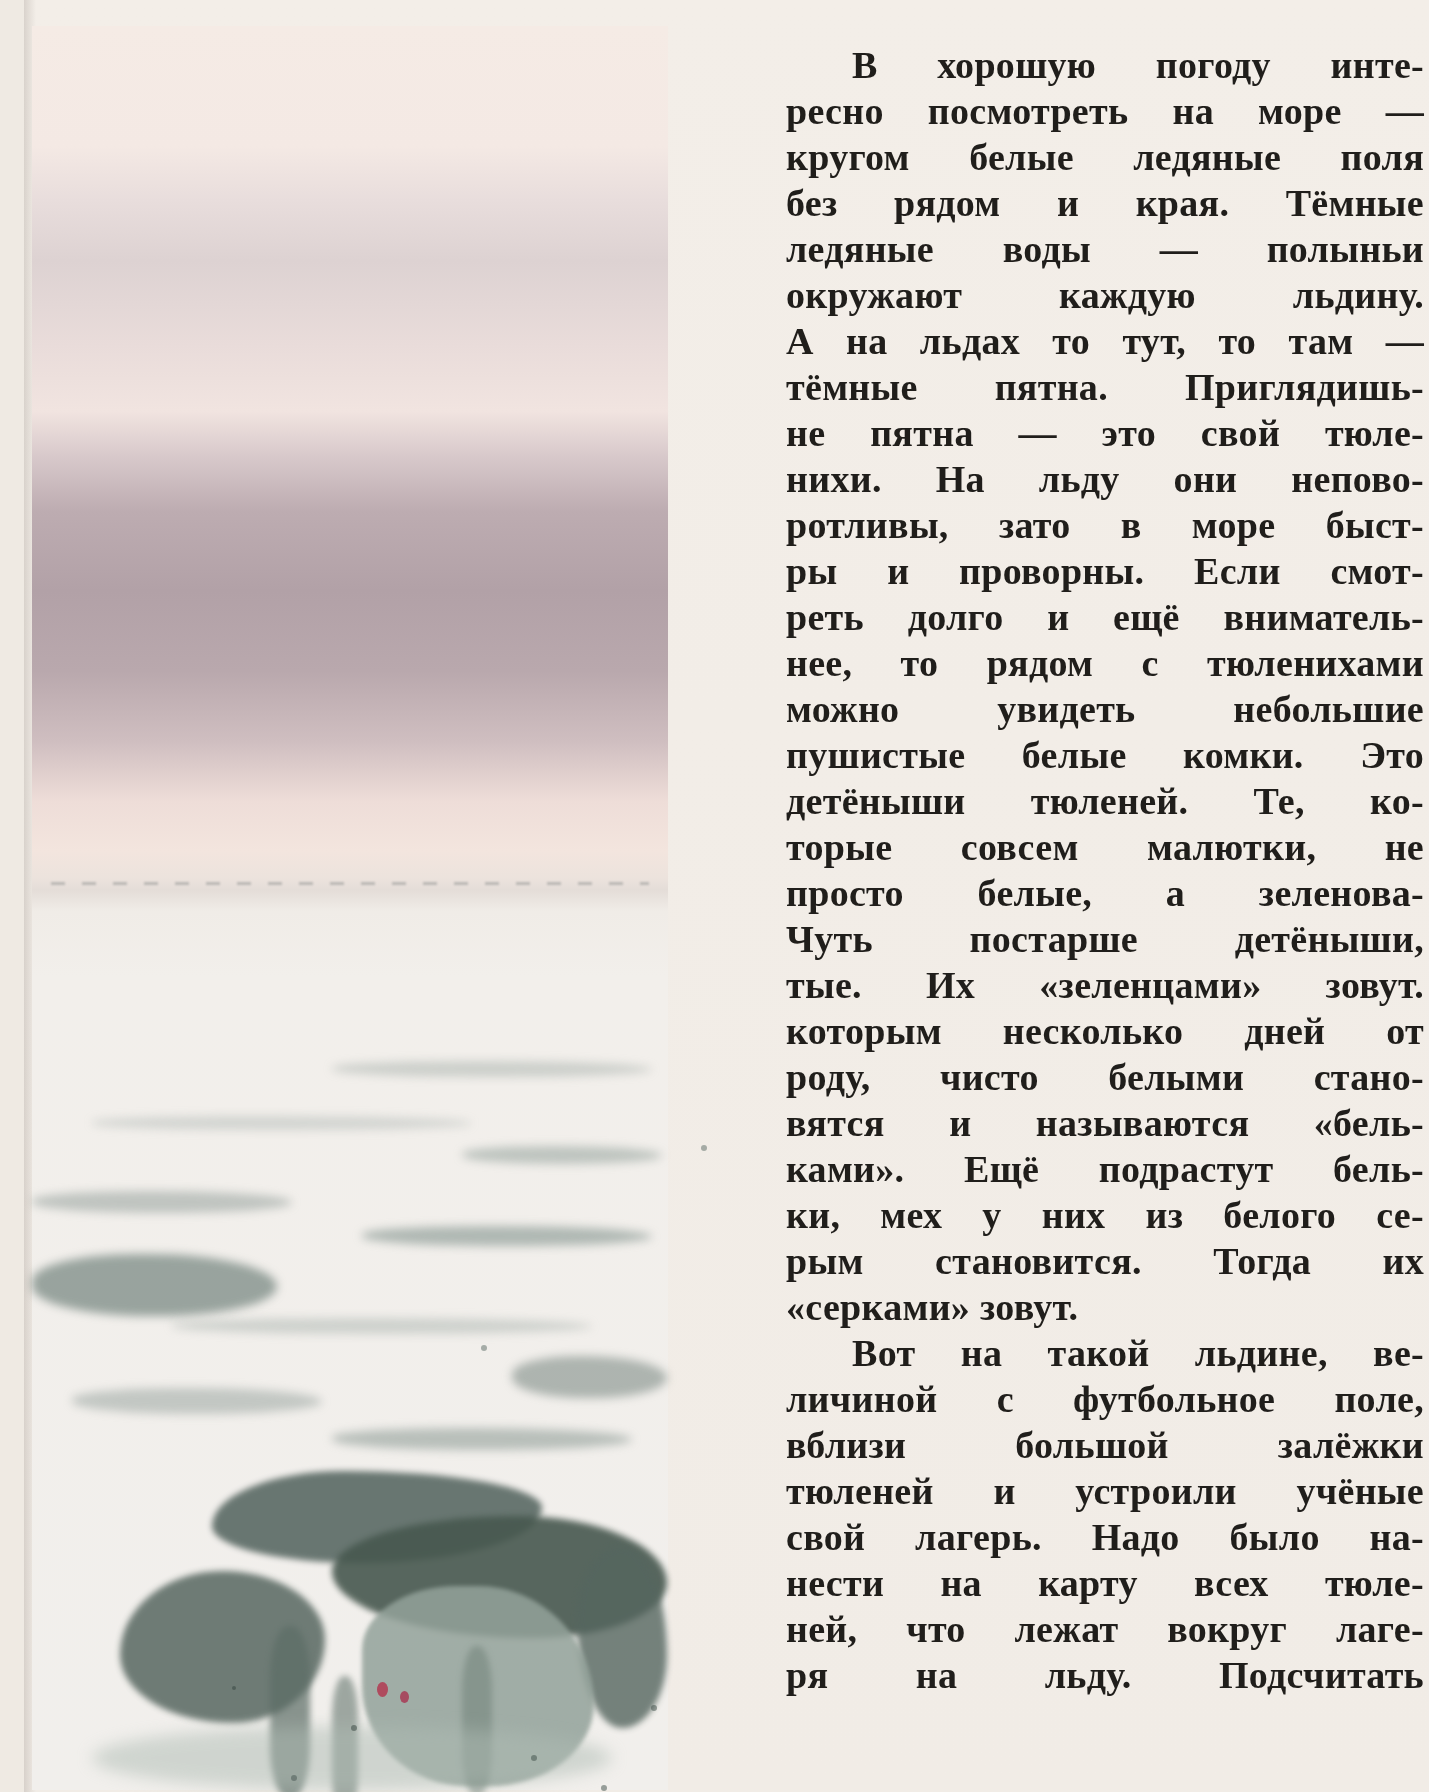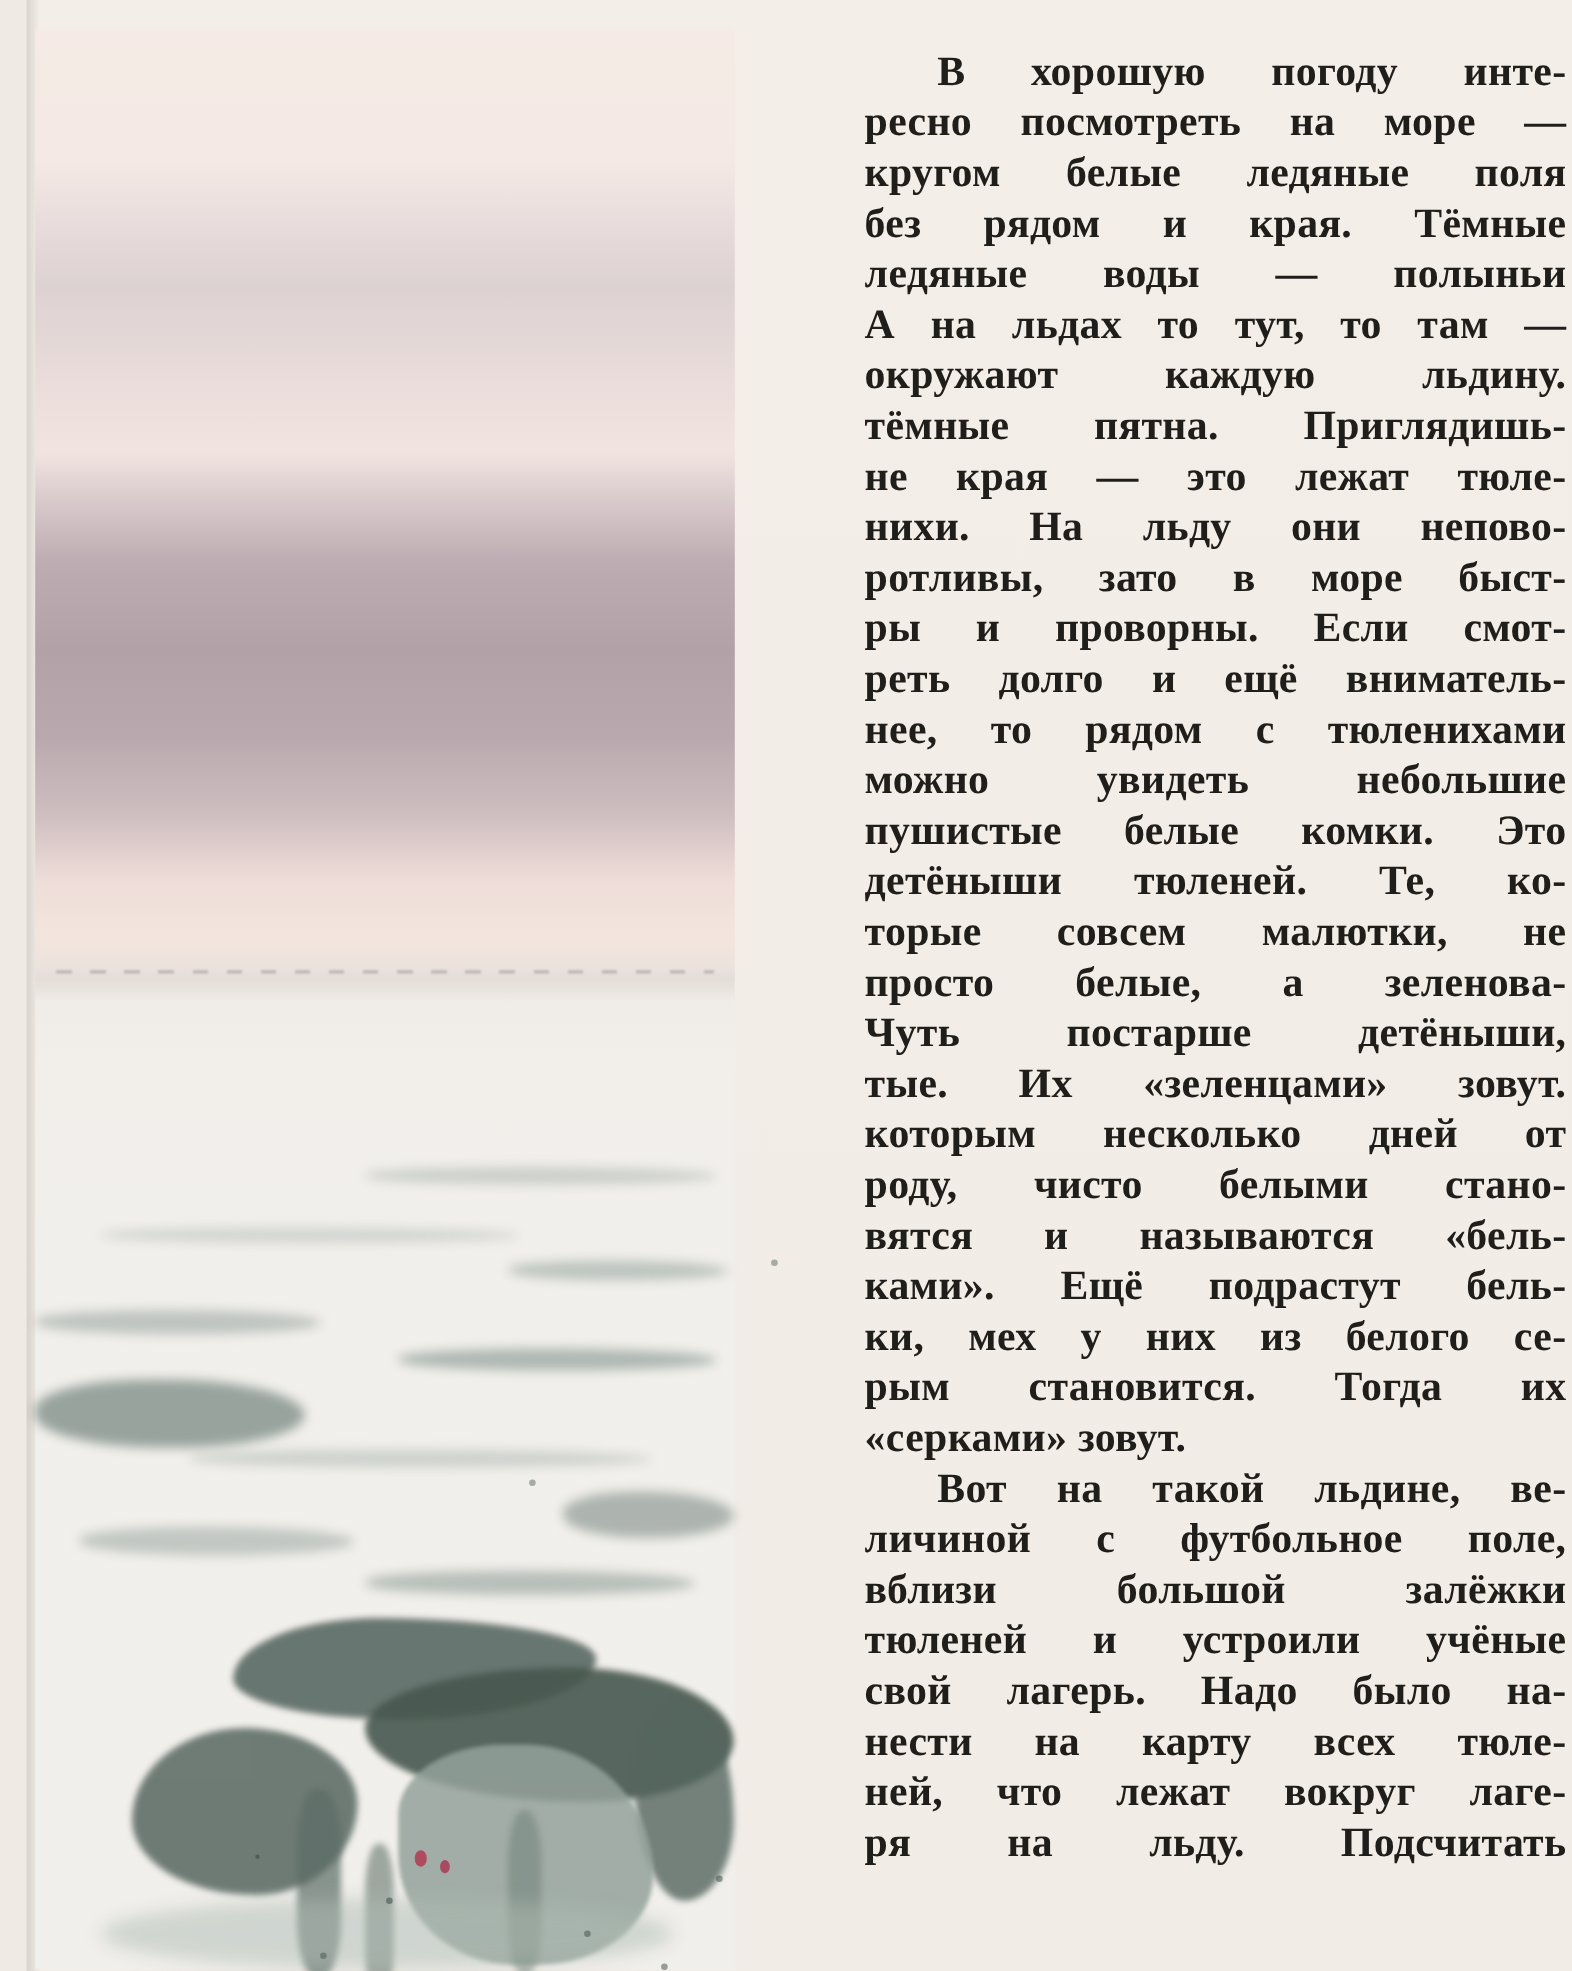--- a/index.html
+++ b/index.html
@@ -124,24 +124,24 @@
     <div class="speck-red1"></div>
     <div class="speck-red2"></div>
   </div>
 
   <div class="text-column">
     <div class="line indent">В хорошую погоду инте-</div>
     <div class="line">ресно посмотреть на море —</div>
     <div class="line">кругом белые ледяные поля</div>
     <div class="line">без рядом и края. Тёмные</div>
     <div class="line">ледяные воды — полыньи</div>
+    <div class="line">окружают каждую льдину.</div>
     <div class="line">А на льдах то тут, то там —</div>
-    <div class="line">окружают каждую льдину.</div>
     <div class="line">тёмные пятна. Приглядишь-</div>
-    <div class="line">не края — это лежат тюле-</div>
+    <div class="line">не пятна — это свой тюле-</div>
     <div class="line">нихи. На льду они непово-</div>
     <div class="line">ротливы, зато в море быст-</div>
     <div class="line">ры и проворны. Если смот-</div>
     <div class="line">реть долго и ещё вниматель-</div>
     <div class="line">нее, то рядом с тюленихами</div>
     <div class="line">можно увидеть небольшие</div>
     <div class="line">пушистые белые комки. Это</div>
     <div class="line">детёныши тюленей. Те, ко-</div>
     <div class="line">торые совсем малютки, не</div>
     <div class="line">просто белые, а зеленова-</div>

